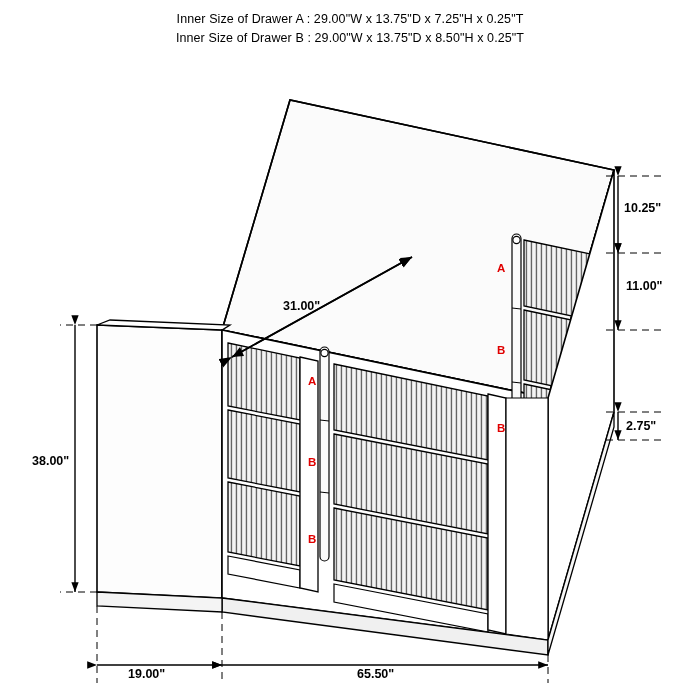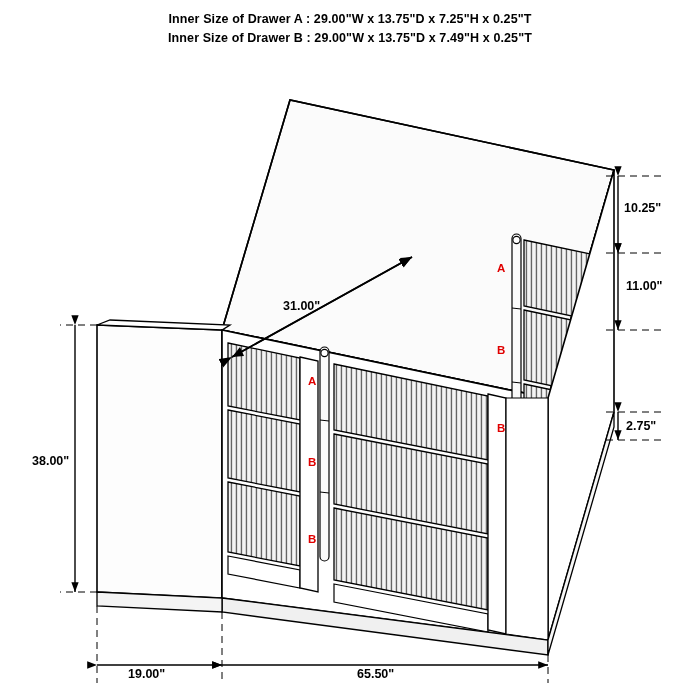--- a/index.html
+++ b/index.html
@@ -8,42 +8,42 @@
     background:#ffffff;
     font-family:"Liberation Sans", sans-serif;
     color:#000;
     overflow:hidden;
     position:relative;
   }
   #stage{position:absolute;left:0;top:0;width:700px;height:700px;}
   .hdr{
     position:absolute;left:0;top:10px;width:700px;
     text-align:center;
-    font-size:12.5px;font-weight:bold;line-height:19px;
+    font-size:12.5px;font-weight:normal;line-height:19px;
     letter-spacing:0.1px;
   }
   .hdr div{white-space:nowrap;}
   svg{position:absolute;left:0;top:0;width:700px;height:700px;}
   .dimtxt{
     font-family:"Liberation Sans", sans-serif;
     font-size:12.5px;font-weight:bold;fill:#000;
   }
   .lbl{
     font-family:"Liberation Sans", sans-serif;
     font-size:11.5px;font-weight:bold;fill:#e00000;
   }
 </style>
 </head>
 <body>
 
 <div id="stage">
 
   <div class="hdr">
     <div>Inner Size of Drawer A : 29.00"W x 13.75"D x 7.25"H x 0.25"T</div>
-    <div>Inner Size of Drawer B : 29.00"W x 13.75"D x 7.49"H x 0.25"T</div>
+    <div>Inner Size of Drawer B : 29.00"W x 13.75"D x 8.50"H x 0.25"T</div>
   </div>
 
   <svg viewBox="0 0 700 700">
     <defs>
       <marker id="ah" markerWidth="9" markerHeight="9" refX="8" refY="3" orient="auto">
         <path d="M0,0 L8,3 L0,6 z" fill="#000"></path>
       </marker>
       <marker id="ahs" markerWidth="8" markerHeight="8" refX="7" refY="2.6" orient="auto">
         <path d="M0,0 L7,2.6 L0,5.2 z" fill="#000"></path>
       </marker>

